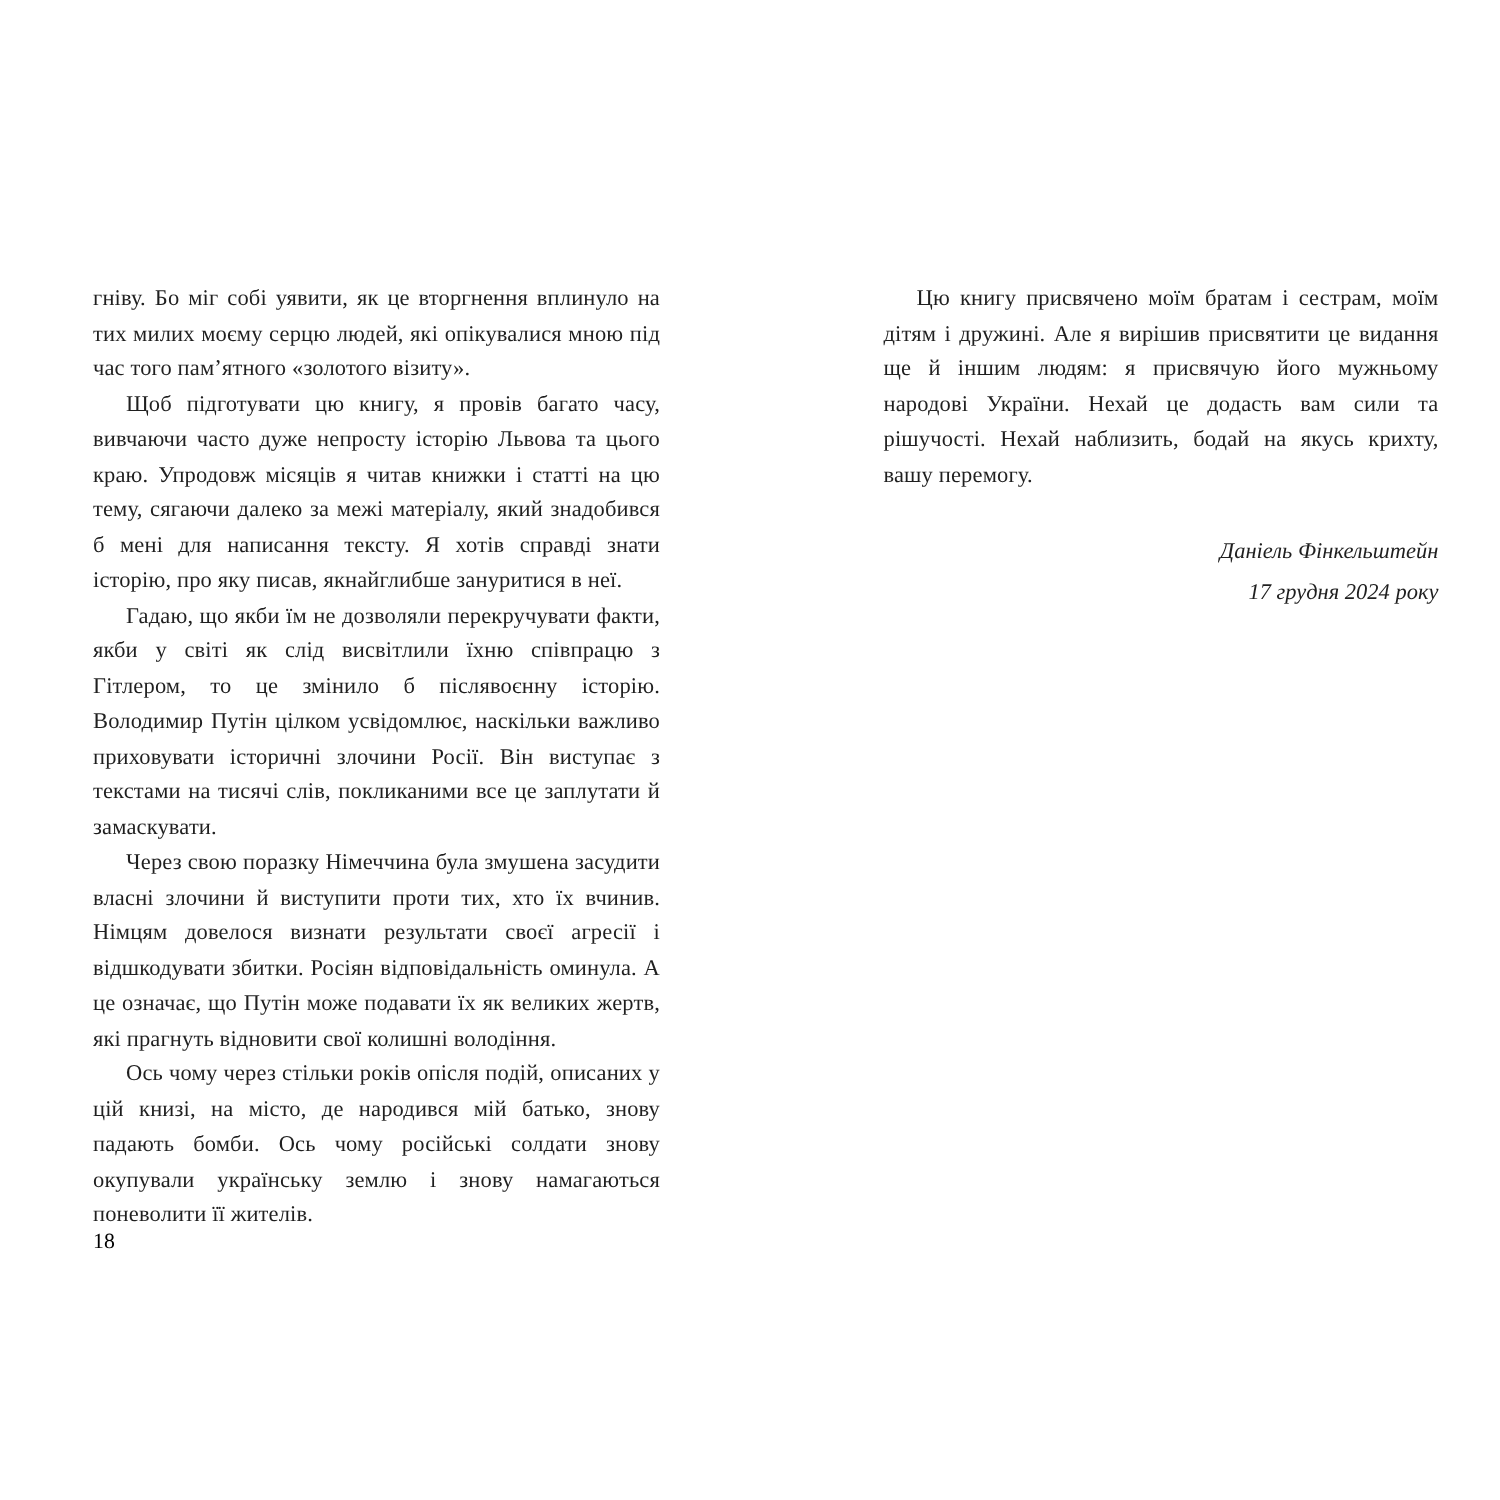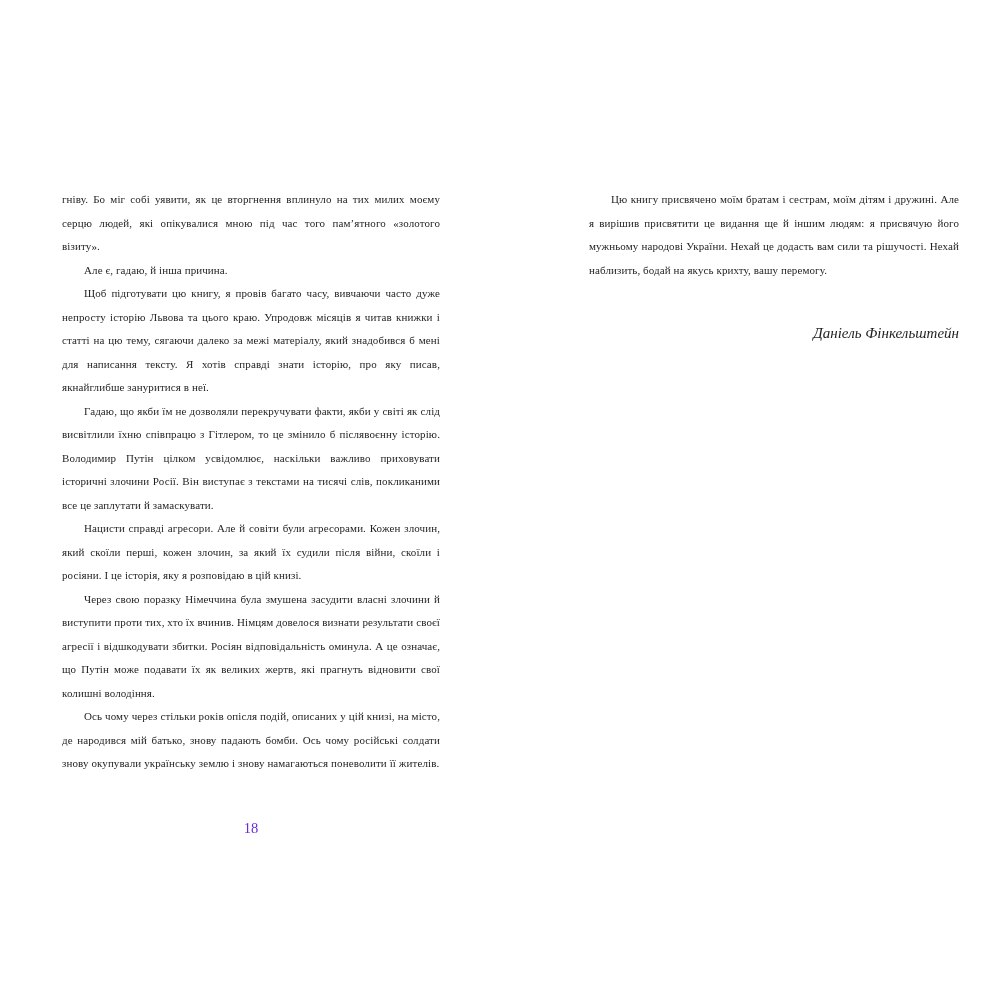--- a/index.html
+++ b/index.html
@@ -16,63 +16,62 @@
     color: #1f1f1f;
   }
   .text-col {
     position: absolute;
     top: 188px;
   }
   .left-col  { left: 62px;  width: 378px; }
   .right-col { left: 589px; width: 370px; }
   .text-col p {
     margin: 0;
-    font-size: 11px;
+    font-size: 15px;
     line-height: 23.5px;
     text-align: justify;
     text-indent: 22px;
     letter-spacing: 0.1px;
     font-family: Liberation Serif, serif;
   }
   .text-col p.no-indent { text-indent: 0; }
   .page-number {
     position: absolute;
     left: 62px;
     top: 820px;
     width: 378px;
-    text-align: center;
+    text-align: left;
     font-size: 14.5px;
-    color: #6d28d9;
+    color: #000000;
   }
   .signature {
-    margin-top: 38px;
+    margin-top: 26px;
     text-align: right;
     font-style: italic;
     font-size: 15px;
     line-height: 27px;
   }
   .signature div { white-space: nowrap; }
 </style>
 </head>
 <body>
 
 <div class="spread">
 
   <div class="text-col left-col">
     <p class="no-indent">гніву. Бо міг собі уявити, як це вторгнення вплинуло на тих милих моєму серцю людей, які опікувалися мною під час того пам’ятного «золотого візиту».</p>
-    <p>Але є, гадаю, й інша причина.</p>
     <p>Щоб підготувати цю книгу, я провів багато часу, вивчаючи часто дуже непросту історію Львова та цього краю. Упродовж місяців я читав книжки і статті на цю тему, сягаючи далеко за межі матеріалу, який знадобився б мені для написання тексту. Я хотів справді знати історію, про яку писав, якнайглибше зануритися в неї.</p>
     <p>Гадаю, що якби їм не дозволяли перекручувати факти, якби у світі як слід висвітлили їхню співпрацю з Гітлером, то це змінило б післявоєнну історію. Володимир Путін цілком усвідомлює, наскільки важливо приховувати історичні злочини Росії. Він виступає з текстами на тисячі слів, покликаними все це заплутати й замаскувати.</p>
-    <p>Нацисти справді агресори. Але й совіти були агресорами. Кожен злочин, який скоїли перші, кожен злочин, за який їх судили після війни, скоїли і росіяни. І це історія, яку я розповідаю в цій книзі.</p>
     <p>Через свою поразку Німеччина була змушена засудити власні злочини й виступити проти тих, хто їх вчинив. Німцям довелося визнати результати своєї агресії і відшкодувати збитки. Росіян відповідальність оминула. А це означає, що Путін може подавати їх як великих жертв, які прагнуть відновити свої колишні володіння.</p>
     <p>Ось чому через стільки років опісля подій, описаних у цій книзі, на місто, де народився мій батько, знову падають бомби. Ось чому російські солдати знову окупували українську землю і знову намагаються поневолити її жителів.</p>
   </div>
 
   <div class="page-number">18</div>
 
   <div class="text-col right-col">
     <p>Цю книгу присвячено моїм братам і сестрам, моїм дітям і дружині. Але я вирішив присвятити це видання ще й іншим людям: я присвячую його мужньому народові України. Нехай це додасть вам сили та рішучості. Нехай наблизить, бодай на якусь крихту, вашу перемогу.</p>
     <div class="signature">
       <div>Даніель Фінкельштейн</div>
+      <div>17 грудня 2024 року</div>
     </div>
   </div>
 
 </div>
 
 </body></html>

